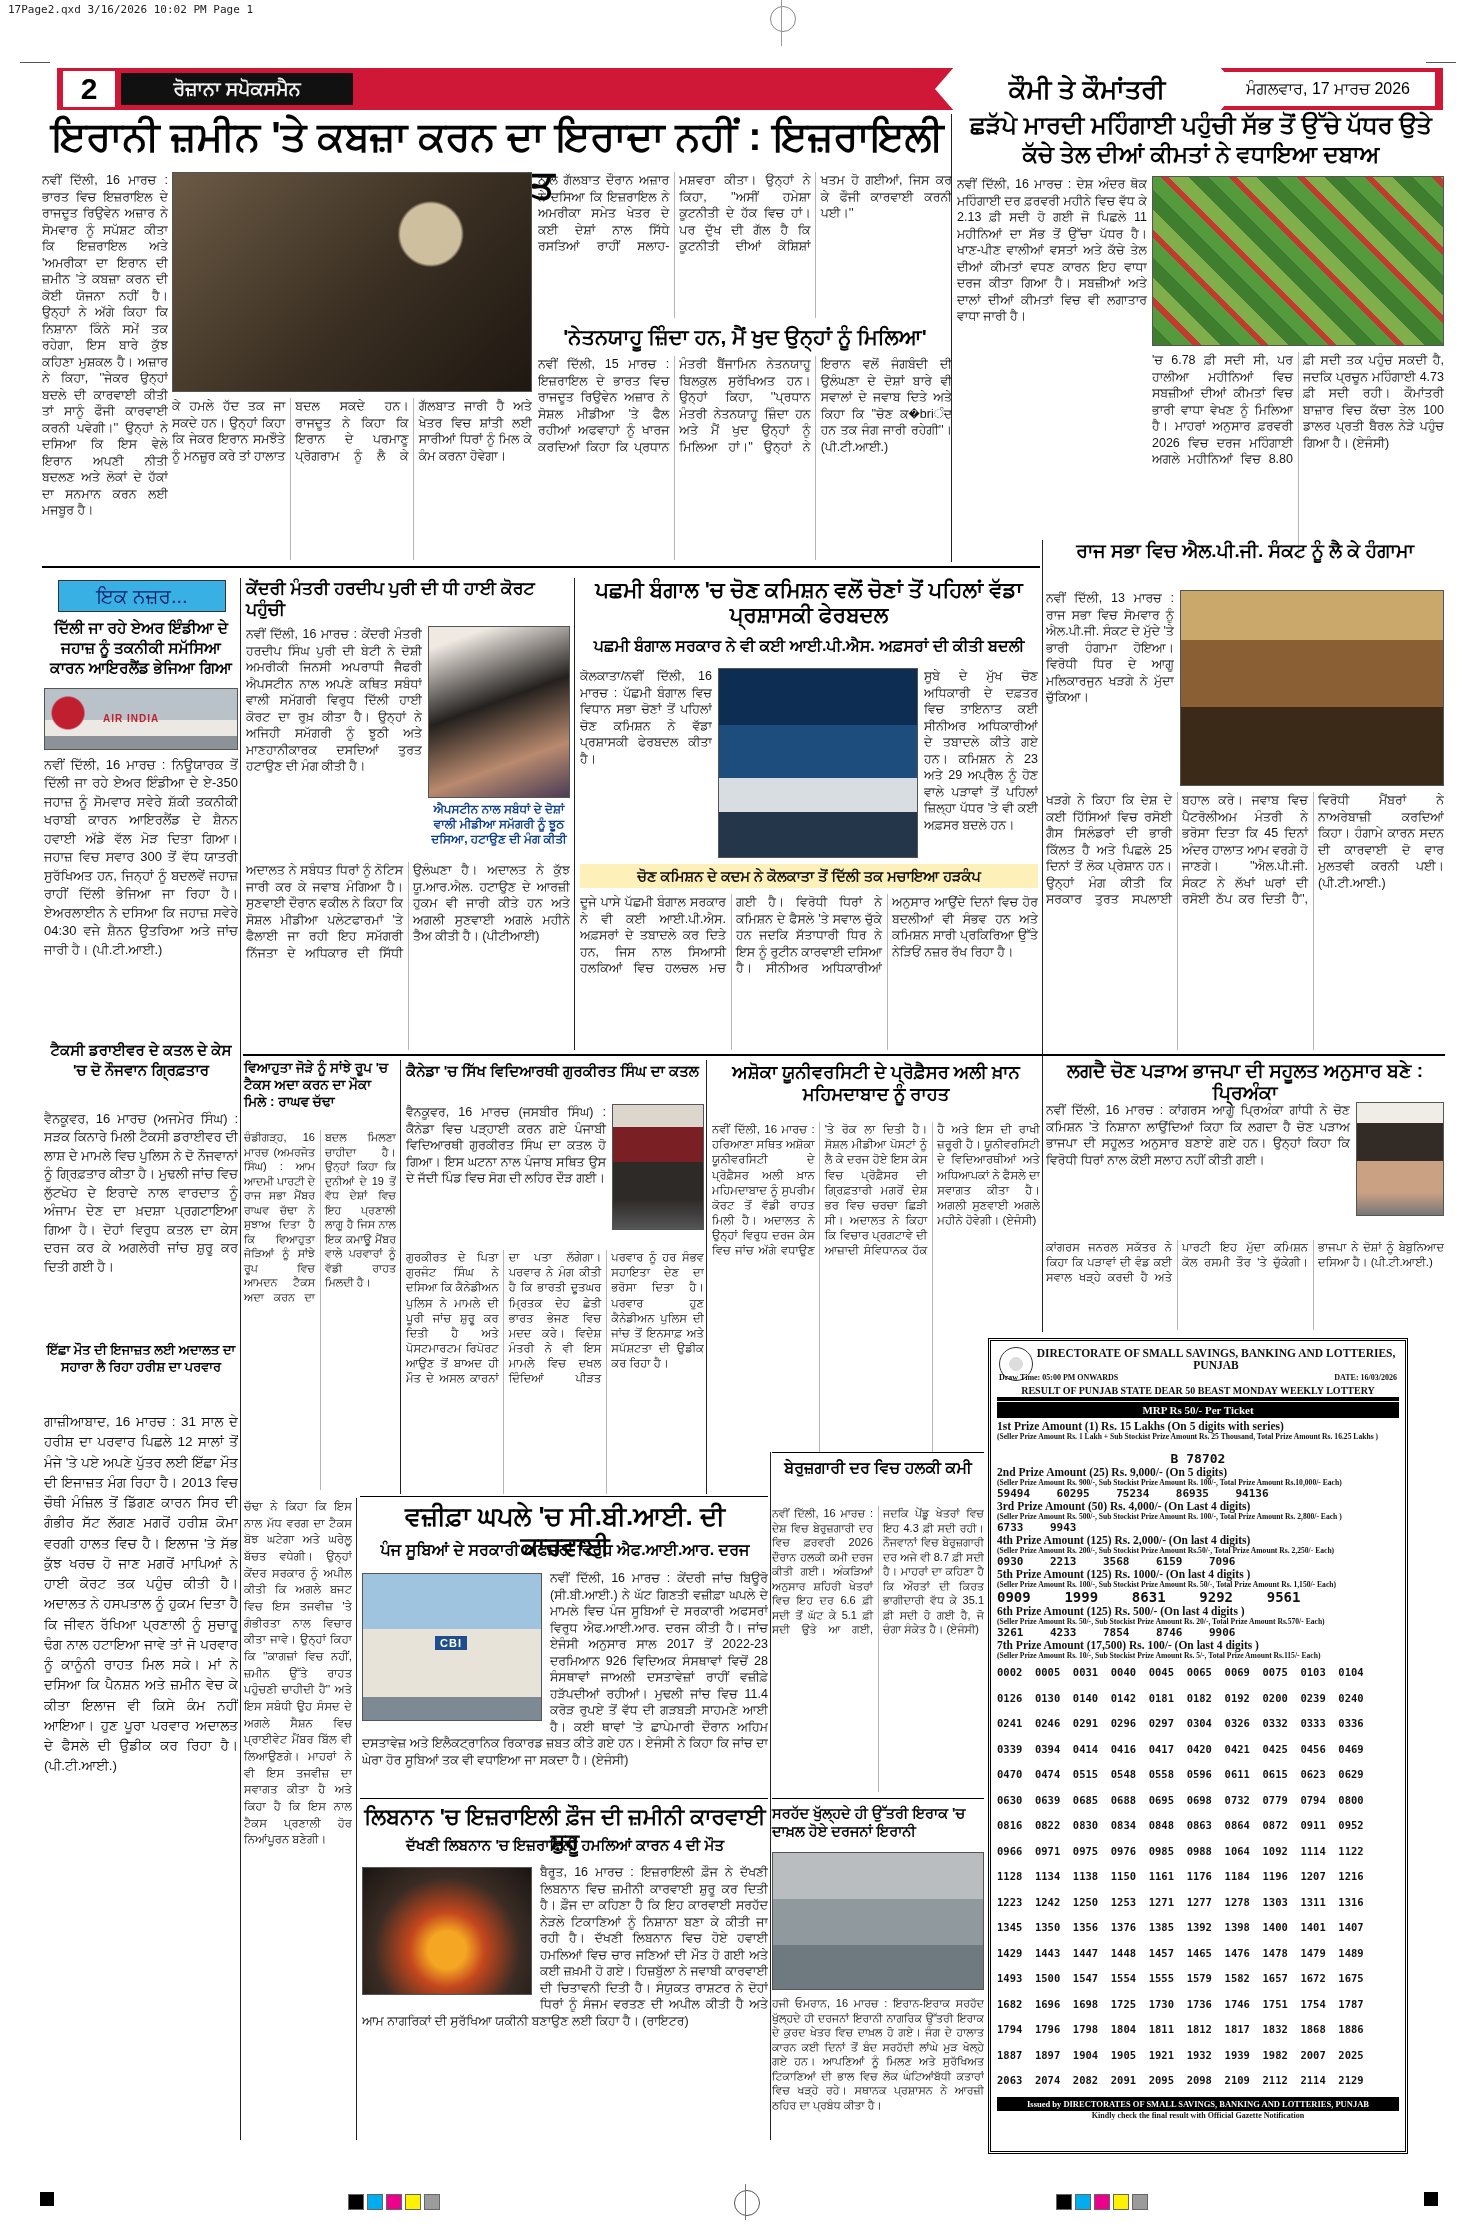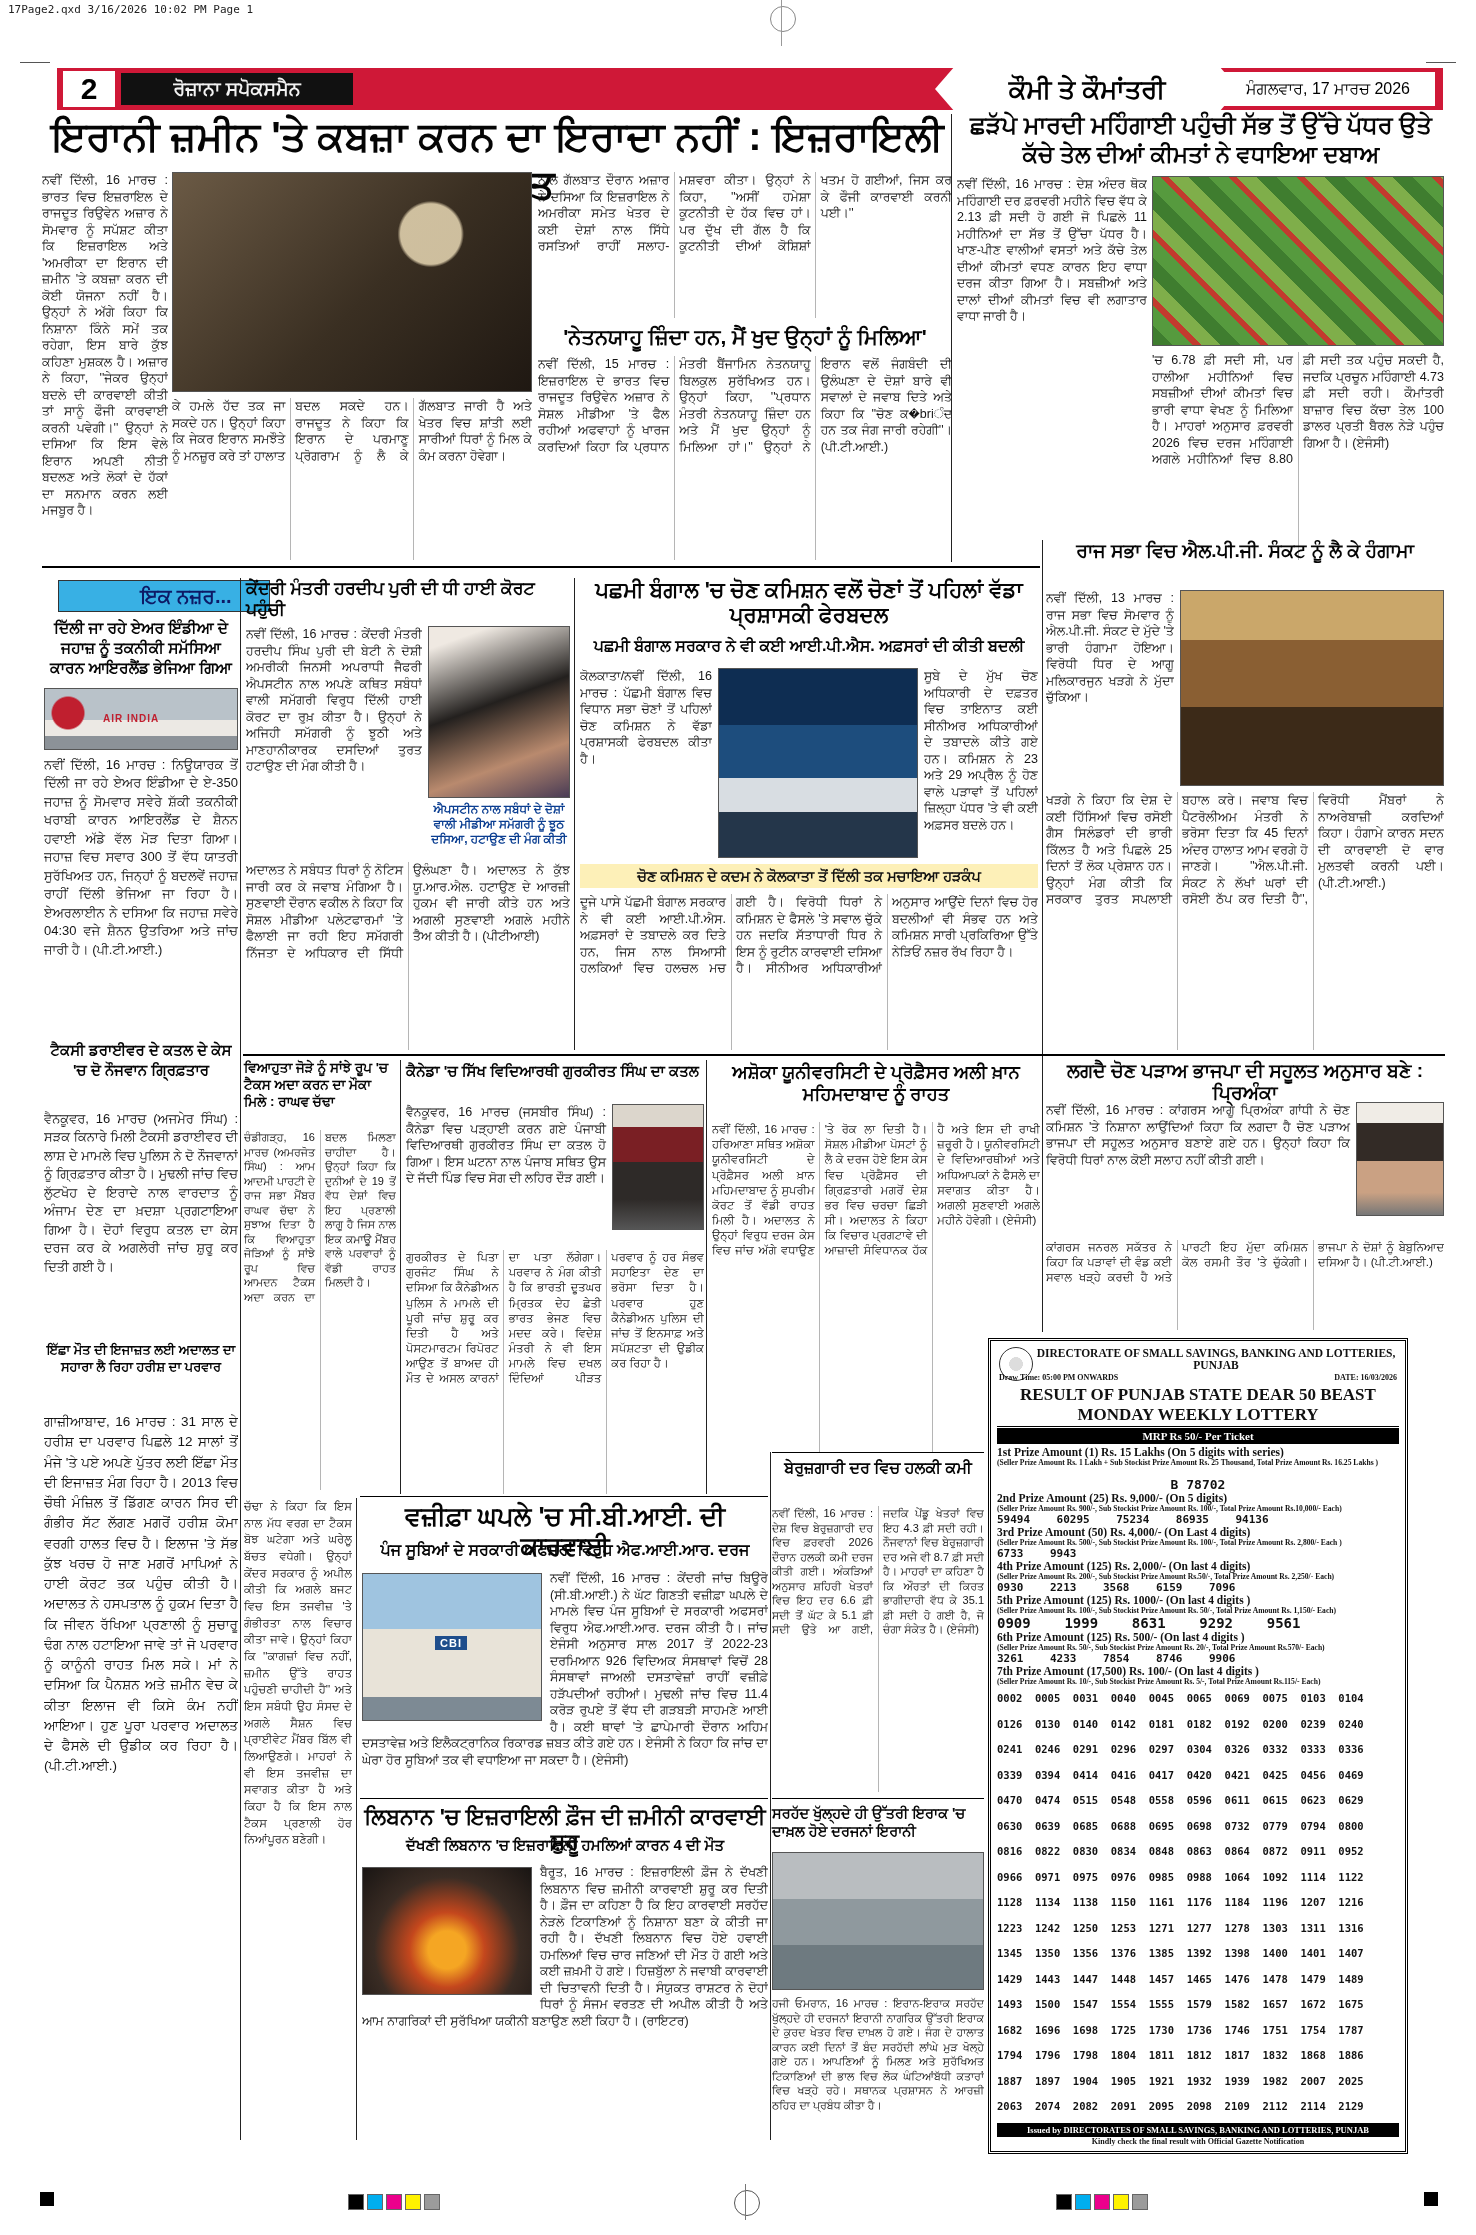--- a/index.html
+++ b/index.html
@@ -52,21 +52,21 @@
 
   <div class="abs headline center" style="left:538px;top:324px;width:414px;font-size:21px;line-height:1.2;">'ਨੇਤਨਯਾਹੂ ਜ਼ਿੰਦਾ ਹਨ, ਮੈਂ ਖੁਦ ਉਨ੍ਹਾਂ ਨੂੰ ਮਿਲਿਆ'</div>
   <div class="abs body cols3" style="left:538px;top:356px;width:414px;height:204px;overflow:hidden;">ਨਵੀਂ ਦਿੱਲੀ, 15 ਮਾਰਚ : ਇਜ਼ਰਾਇਲ ਦੇ ਭਾਰਤ ਵਿਚ ਰਾਜਦੂਤ ਰਿਉਵੇਨ ਅਜ਼ਾਰ ਨੇ ਸੋਸ਼ਲ ਮੀਡੀਆ 'ਤੇ ਫੈਲ ਰਹੀਆਂ ਅਫਵਾਹਾਂ ਨੂੰ ਖਾਰਜ ਕਰਦਿਆਂ ਕਿਹਾ ਕਿ ਪ੍ਰਧਾਨ ਮੰਤਰੀ ਬੈਂਜਾਮਿਨ ਨੇਤਨਯਾਹੂ ਬਿਲਕੁਲ ਸੁਰੱਖਿਅਤ ਹਨ। ਉਨ੍ਹਾਂ ਕਿਹਾ, ''ਪ੍ਰਧਾਨ ਮੰਤਰੀ ਨੇਤਨਯਾਹੂ ਜ਼ਿੰਦਾ ਹਨ ਅਤੇ ਮੈਂ ਖੁਦ ਉਨ੍ਹਾਂ ਨੂੰ ਮਿਲਿਆ ਹਾਂ।'' ਉਨ੍ਹਾਂ ਨੇ ਇਰਾਨ ਵਲੋਂ ਜੰਗਬੰਦੀ ਦੀ ਉਲੰਘਣਾ ਦੇ ਦੋਸ਼ਾਂ ਬਾਰੇ ਵੀ ਸਵਾਲਾਂ ਦੇ ਜਵਾਬ ਦਿਤੇ ਅਤੇ ਕਿਹਾ ਕਿ ''ਚੋਣ ਕ�briੰਦ ਹਨ ਤਕ ਜੰਗ ਜਾਰੀ ਰਹੇਗੀ''। (ਪੀ.ਟੀ.ਆਈ.)</div>
 
   <div class="abs body" style="left:957px;top:176px;width:190px;height:384px;overflow:hidden;">ਨਵੀਂ ਦਿੱਲੀ, 16 ਮਾਰਚ : ਦੇਸ਼ ਅੰਦਰ ਥੋਕ ਮਹਿੰਗਾਈ ਦਰ ਫ਼ਰਵਰੀ ਮਹੀਨੇ ਵਿਚ ਵੱਧ ਕੇ 2.13 ਫ਼ੀ ਸਦੀ ਹੋ ਗਈ ਜੋ ਪਿਛਲੇ 11 ਮਹੀਨਿਆਂ ਦਾ ਸੱਭ ਤੋਂ ਉੱਚਾ ਪੱਧਰ ਹੈ। ਖਾਣ-ਪੀਣ ਵਾਲੀਆਂ ਵਸਤਾਂ ਅਤੇ ਕੱਚੇ ਤੇਲ ਦੀਆਂ ਕੀਮਤਾਂ ਵਧਣ ਕਾਰਨ ਇਹ ਵਾਧਾ ਦਰਜ ਕੀਤਾ ਗਿਆ ਹੈ। ਸਬਜ਼ੀਆਂ ਅਤੇ ਦਾਲਾਂ ਦੀਆਂ ਕੀਮਤਾਂ ਵਿਚ ਵੀ ਲਗਾਤਾਰ ਵਾਧਾ ਜਾਰੀ ਹੈ।</div>
   <div class="photo" style="left:1152px;top:176px;width:292px;height:170px;background:repeating-linear-gradient(45deg,#3f7d2f 0 14px,#569a3e 14px 28px,#c23b2e 28px 34px,#7fae4a 34px 48px);"></div>
   <div class="abs body cols2" style="left:1152px;top:352px;width:292px;height:208px;overflow:hidden;">'ਚ 6.78 ਫ਼ੀ ਸਦੀ ਸੀ, ਪਰ ਹਾਲੀਆ ਮਹੀਨਿਆਂ ਵਿਚ ਸਬਜ਼ੀਆਂ ਦੀਆਂ ਕੀਮਤਾਂ ਵਿਚ ਭਾਰੀ ਵਾਧਾ ਵੇਖਣ ਨੂੰ ਮਿਲਿਆ ਹੈ। ਮਾਹਰਾਂ ਅਨੁਸਾਰ ਫ਼ਰਵਰੀ 2026 ਵਿਚ ਦਰਜ ਮਹਿੰਗਾਈ ਅਗਲੇ ਮਹੀਨਿਆਂ ਵਿਚ 8.80 ਫ਼ੀ ਸਦੀ ਤਕ ਪਹੁੰਚ ਸਕਦੀ ਹੈ, ਜਦਕਿ ਪ੍ਰਚੂਨ ਮਹਿੰਗਾਈ 4.73 ਫ਼ੀ ਸਦੀ ਰਹੀ। ਕੌਮਾਂਤਰੀ ਬਾਜ਼ਾਰ ਵਿਚ ਕੱਚਾ ਤੇਲ 100 ਡਾਲਰ ਪ੍ਰਤੀ ਬੈਰਲ ਨੇੜੇ ਪਹੁੰਚ ਗਿਆ ਹੈ। (ਏਜੰਸੀ)</div>
 
   <div class="hrule" style="left:42px;top:566px;width:998px;"></div>
 
-  <div class="abs center" style="left:58px;top:580px;width:166px;height:30px;background:#38b0e4;border:1px solid #333;color:#0d1a66;font-size:20px;font-weight:700;line-height:30px;padding-left:44px;">ਇਕ ਨਜ਼ਰ...</div>
+  <div class="abs center" style="left:58px;top:580px;width:166px;height:30px;background:#38b0e4;border:1px solid #333;color:#0d1a66;font-size:20px;font-weight:400;line-height:30px;">ਇਕ ਨਜ਼ਰ...</div>
   <div class="abs headline center" style="left:44px;top:618px;width:194px;font-size:15.5px;line-height:1.3;">ਦਿੱਲੀ ਜਾ ਰਹੇ ਏਅਰ ਇੰਡੀਆ ਦੇ ਜਹਾਜ਼ ਨੂੰ ਤਕਨੀਕੀ ਸਮੱਸਿਆ ਕਾਰਨ ਆਇਰਲੈਂਡ ਭੇਜਿਆ ਗਿਆ</div>
   <div class="photo" style="left:44px;top:688px;width:194px;height:62px;background:radial-gradient(circle at 12% 40%, #c01f2f 0 9%, rgba(0,0,0,0) 10%),linear-gradient(#b9c2c9 0 52%,#ece9e4 52% 78%,#8c9298 78%);">
     <span class="photolabel" style="left:58px;top:24px;color:#c01f2f;font-size:10px;">AIR INDIA</span>
   </div>
   <div class="abs body" style="left:44px;top:756px;width:194px;height:278px;overflow:hidden;font-size:13px;line-height:1.42;">ਨਵੀਂ ਦਿੱਲੀ, 16 ਮਾਰਚ : ਨਿਊਯਾਰਕ ਤੋਂ ਦਿੱਲੀ ਜਾ ਰਹੇ ਏਅਰ ਇੰਡੀਆ ਦੇ ਏ-350 ਜਹਾਜ਼ ਨੂੰ ਸੋਮਵਾਰ ਸਵੇਰੇ ਸ਼ੱਕੀ ਤਕਨੀਕੀ ਖਰਾਬੀ ਕਾਰਨ ਆਇਰਲੈਂਡ ਦੇ ਸ਼ੈਨਨ ਹਵਾਈ ਅੱਡੇ ਵੱਲ ਮੋੜ ਦਿਤਾ ਗਿਆ। ਜਹਾਜ਼ ਵਿਚ ਸਵਾਰ 300 ਤੋਂ ਵੱਧ ਯਾਤਰੀ ਸੁਰੱਖਿਅਤ ਹਨ, ਜਿਨ੍ਹਾਂ ਨੂੰ ਬਦਲਵੇਂ ਜਹਾਜ਼ ਰਾਹੀਂ ਦਿੱਲੀ ਭੇਜਿਆ ਜਾ ਰਿਹਾ ਹੈ। ਏਅਰਲਾਈਨ ਨੇ ਦਸਿਆ ਕਿ ਜਹਾਜ਼ ਸਵੇਰੇ 04:30 ਵਜੇ ਸ਼ੈਨਨ ਉਤਰਿਆ ਅਤੇ ਜਾਂਚ ਜਾਰੀ ਹੈ। (ਪੀ.ਟੀ.ਆਈ.)</div>
   <div class="abs headline center" style="left:44px;top:1040px;width:194px;font-size:15px;line-height:1.3;">ਟੈਕਸੀ ਡਰਾਈਵਰ ਦੇ ਕਤਲ ਦੇ ਕੇਸ 'ਚ ਦੋ ਨੌਜਵਾਨ ਗ੍ਰਿਫ਼ਤਾਰ</div>
   <div class="abs body" style="left:44px;top:1110px;width:194px;height:222px;overflow:hidden;font-size:13px;line-height:1.42;">ਵੈਨਕੂਵਰ, 16 ਮਾਰਚ (ਅਜਮੇਰ ਸਿੰਘ) : ਸੜਕ ਕਿਨਾਰੇ ਮਿਲੀ ਟੈਕਸੀ ਡਰਾਈਵਰ ਦੀ ਲਾਸ਼ ਦੇ ਮਾਮਲੇ ਵਿਚ ਪੁਲਿਸ ਨੇ ਦੋ ਨੌਜਵਾਨਾਂ ਨੂੰ ਗ੍ਰਿਫ਼ਤਾਰ ਕੀਤਾ ਹੈ। ਮੁਢਲੀ ਜਾਂਚ ਵਿਚ ਲੁੱਟਖੋਹ ਦੇ ਇਰਾਦੇ ਨਾਲ ਵਾਰਦਾਤ ਨੂੰ ਅੰਜਾਮ ਦੇਣ ਦਾ ਖ਼ਦਸ਼ਾ ਪ੍ਰਗਟਾਇਆ ਗਿਆ ਹੈ। ਦੋਹਾਂ ਵਿਰੁਧ ਕਤਲ ਦਾ ਕੇਸ ਦਰਜ ਕਰ ਕੇ ਅਗਲੇਰੀ ਜਾਂਚ ਸ਼ੁਰੂ ਕਰ ਦਿਤੀ ਗਈ ਹੈ।</div>
   <div class="abs headline center" style="left:44px;top:1342px;width:194px;font-size:13px;line-height:1.3;">ਇੱਛਾ ਮੌਤ ਦੀ ਇਜਾਜ਼ਤ ਲਈ ਅਦਾਲਤ ਦਾ ਸਹਾਰਾ ਲੈ ਰਿਹਾ ਹਰੀਸ਼ ਦਾ ਪਰਵਾਰ</div>
   <div class="abs body" style="left:44px;top:1412px;width:194px;height:726px;overflow:hidden;font-size:13.5px;line-height:1.5;">ਗਾਜ਼ੀਆਬਾਦ, 16 ਮਾਰਚ : 31 ਸਾਲ ਦੇ ਹਰੀਸ਼ ਦਾ ਪਰਵਾਰ ਪਿਛਲੇ 12 ਸਾਲਾਂ ਤੋਂ ਮੰਜੇ 'ਤੇ ਪਏ ਅਪਣੇ ਪੁੱਤਰ ਲਈ ਇੱਛਾ ਮੌਤ ਦੀ ਇਜਾਜ਼ਤ ਮੰਗ ਰਿਹਾ ਹੈ। 2013 ਵਿਚ ਚੌਥੀ ਮੰਜ਼ਿਲ ਤੋਂ ਡਿੱਗਣ ਕਾਰਨ ਸਿਰ ਦੀ ਗੰਭੀਰ ਸੱਟ ਲੱਗਣ ਮਗਰੋਂ ਹਰੀਸ਼ ਕੋਮਾ ਵਰਗੀ ਹਾਲਤ ਵਿਚ ਹੈ। ਇਲਾਜ 'ਤੇ ਸੱਭ ਕੁੱਝ ਖਰਚ ਹੋ ਜਾਣ ਮਗਰੋਂ ਮਾਪਿਆਂ ਨੇ ਹਾਈ ਕੋਰਟ ਤਕ ਪਹੁੰਚ ਕੀਤੀ ਹੈ। ਅਦਾਲਤ ਨੇ ਹਸਪਤਾਲ ਨੂੰ ਹੁਕਮ ਦਿਤਾ ਹੈ ਕਿ ਜੀਵਨ ਰੱਖਿਆ ਪ੍ਰਣਾਲੀ ਨੂੰ ਸੁਚਾਰੂ ਢੰਗ ਨਾਲ ਹਟਾਇਆ ਜਾਵੇ ਤਾਂ ਜੋ ਪਰਵਾਰ ਨੂੰ ਕਾਨੂੰਨੀ ਰਾਹਤ ਮਿਲ ਸਕੇ। ਮਾਂ ਨੇ ਦਸਿਆ ਕਿ ਪੈਨਸ਼ਨ ਅਤੇ ਜ਼ਮੀਨ ਵੇਚ ਕੇ ਕੀਤਾ ਇਲਾਜ ਵੀ ਕਿਸੇ ਕੰਮ ਨਹੀਂ ਆਇਆ। ਹੁਣ ਪੂਰਾ ਪਰਵਾਰ ਅਦਾਲਤ ਦੇ ਫੈਸਲੇ ਦੀ ਉਡੀਕ ਕਰ ਰਿਹਾ ਹੈ। (ਪੀ.ਟੀ.ਆਈ.)</div>
   <div class="vline" style="left:240px;top:578px;height:1562px;"></div>
@@ -146,21 +146,21 @@
   <div class="photo" style="left:772px;top:1852px;width:212px;height:138px;background:linear-gradient(180deg,#b9bdc0 0 34%,#8f999e 34% 68%,#6e7a80 68%);"></div>
   <div class="abs body" style="left:772px;top:1996px;width:212px;height:144px;overflow:hidden;font-size:11px;">ਹਜੀ ਓਮਰਾਨ, 16 ਮਾਰਚ : ਇਰਾਨ-ਇਰਾਕ ਸਰਹੱਦ ਖੁੱਲ੍ਹਦੇ ਹੀ ਦਰਜਨਾਂ ਇਰਾਨੀ ਨਾਗਰਿਕ ਉੱਤਰੀ ਇਰਾਕ ਦੇ ਕੁਰਦ ਖੇਤਰ ਵਿਚ ਦਾਖ਼ਲ ਹੋ ਗਏ। ਜੰਗ ਦੇ ਹਾਲਾਤ ਕਾਰਨ ਕਈ ਦਿਨਾਂ ਤੋਂ ਬੰਦ ਸਰਹੱਦੀ ਲਾਂਘੇ ਮੁੜ ਖੋਲ੍ਹੇ ਗਏ ਹਨ। ਆਪਣਿਆਂ ਨੂੰ ਮਿਲਣ ਅਤੇ ਸੁਰੱਖਿਅਤ ਟਿਕਾਣਿਆਂ ਦੀ ਭਾਲ ਵਿਚ ਲੋਕ ਘੰਟਿਆਂਬੱਧੀ ਕਤਾਰਾਂ ਵਿਚ ਖੜ੍ਹੇ ਰਹੇ। ਸਥਾਨਕ ਪ੍ਰਸ਼ਾਸਨ ਨੇ ਆਰਜ਼ੀ ਠਹਿਰ ਦਾ ਪ੍ਰਬੰਧ ਕੀਤਾ ਹੈ।</div>
 
   <div class="abs serif" style="left:988px;top:1338px;width:420px;height:816px;border:3px double #000;box-sizing:border-box;padding:4px 6px;background:#fff;">
     <div style="position:relative;height:40px;">
       <div style="position:absolute;left:2px;top:2px;width:32px;height:32px;border:1.5px solid #333;border-radius:50%;background:radial-gradient(circle,#ddd 30%,#fff 31%);"></div>
       <div class="center" style="padding:2px 0 0 36px;font-size:11.5px;font-weight:700;">DIRECTORATE OF SMALL SAVINGS, BANKING AND LOTTERIES, PUNJAB</div>
       <div style="position:absolute;left:2px;top:28px;font-size:8px;font-weight:700;">Draw Time: 05:00 PM ONWARDS</div>
       <div style="position:absolute;right:2px;top:28px;font-size:8px;font-weight:700;">DATE: 16/03/2026</div>
     </div>
-    <div class="center" style="font-size:17px;font-weight:700;border-bottom:1px solid #000000;padding-bottom:1px;">RESULT OF PUNJAB STATE DEAR 50 BEAST MONDAY WEEKLY LOTTERY</div>
+    <div class="center" style="font-size:10px;font-weight:700;border-bottom:4px solid #000000;padding-bottom:1px;">RESULT OF PUNJAB STATE DEAR 50 BEAST MONDAY WEEKLY LOTTERY</div>
     <div class="center" style="background:#000;color:#fff;font-size:11px;font-weight:700;line-height:16px;margin:1px 0 2px;">MRP Rs 50/- Per Ticket</div>
 
     <div>
       <div style="font-size:11.5px;font-weight:700;">1st Prize Amount (1) Rs. 15 Lakhs (On 5 digits with series)</div>
       <div style="font-size:7.6px;font-weight:700;">(Seller Prize Amount Rs. 1 Lakh +  Sub Stockist Prize Amount Rs. 25 Thousand, Total Prize Amount Rs. 16.25 Lakhs )</div>
       <div class="center mono" style="font-size:13px;font-weight:800;margin-top:10px;">B 78702</div>
     </div>
     <div>
       <div style="font-size:11.5px;font-weight:700;">2nd Prize Amount (25) Rs. 9,000/- (On 5 digits)</div>
       <div style="font-size:7.6px;font-weight:700;">(Seller Prize Amount Rs. 900/-, Sub Stockist Prize Amount Rs. 100/-, Total Prize Amount Rs.10,000/- Each)</div>

